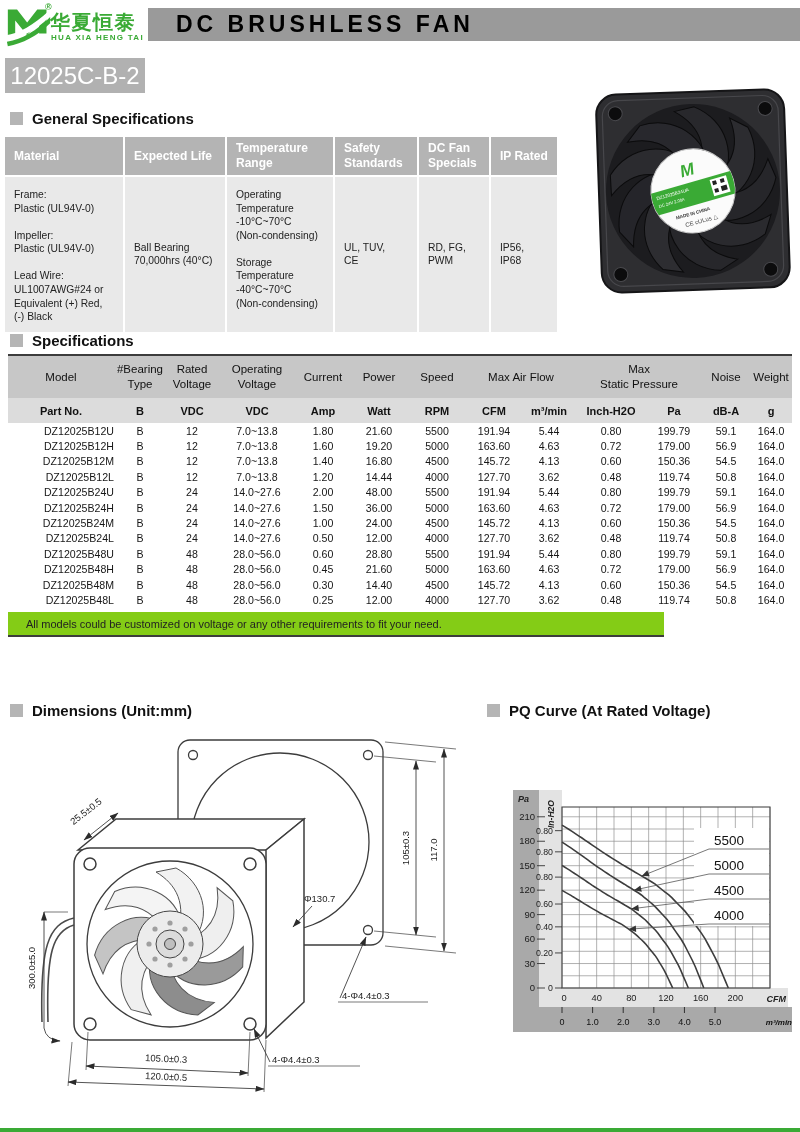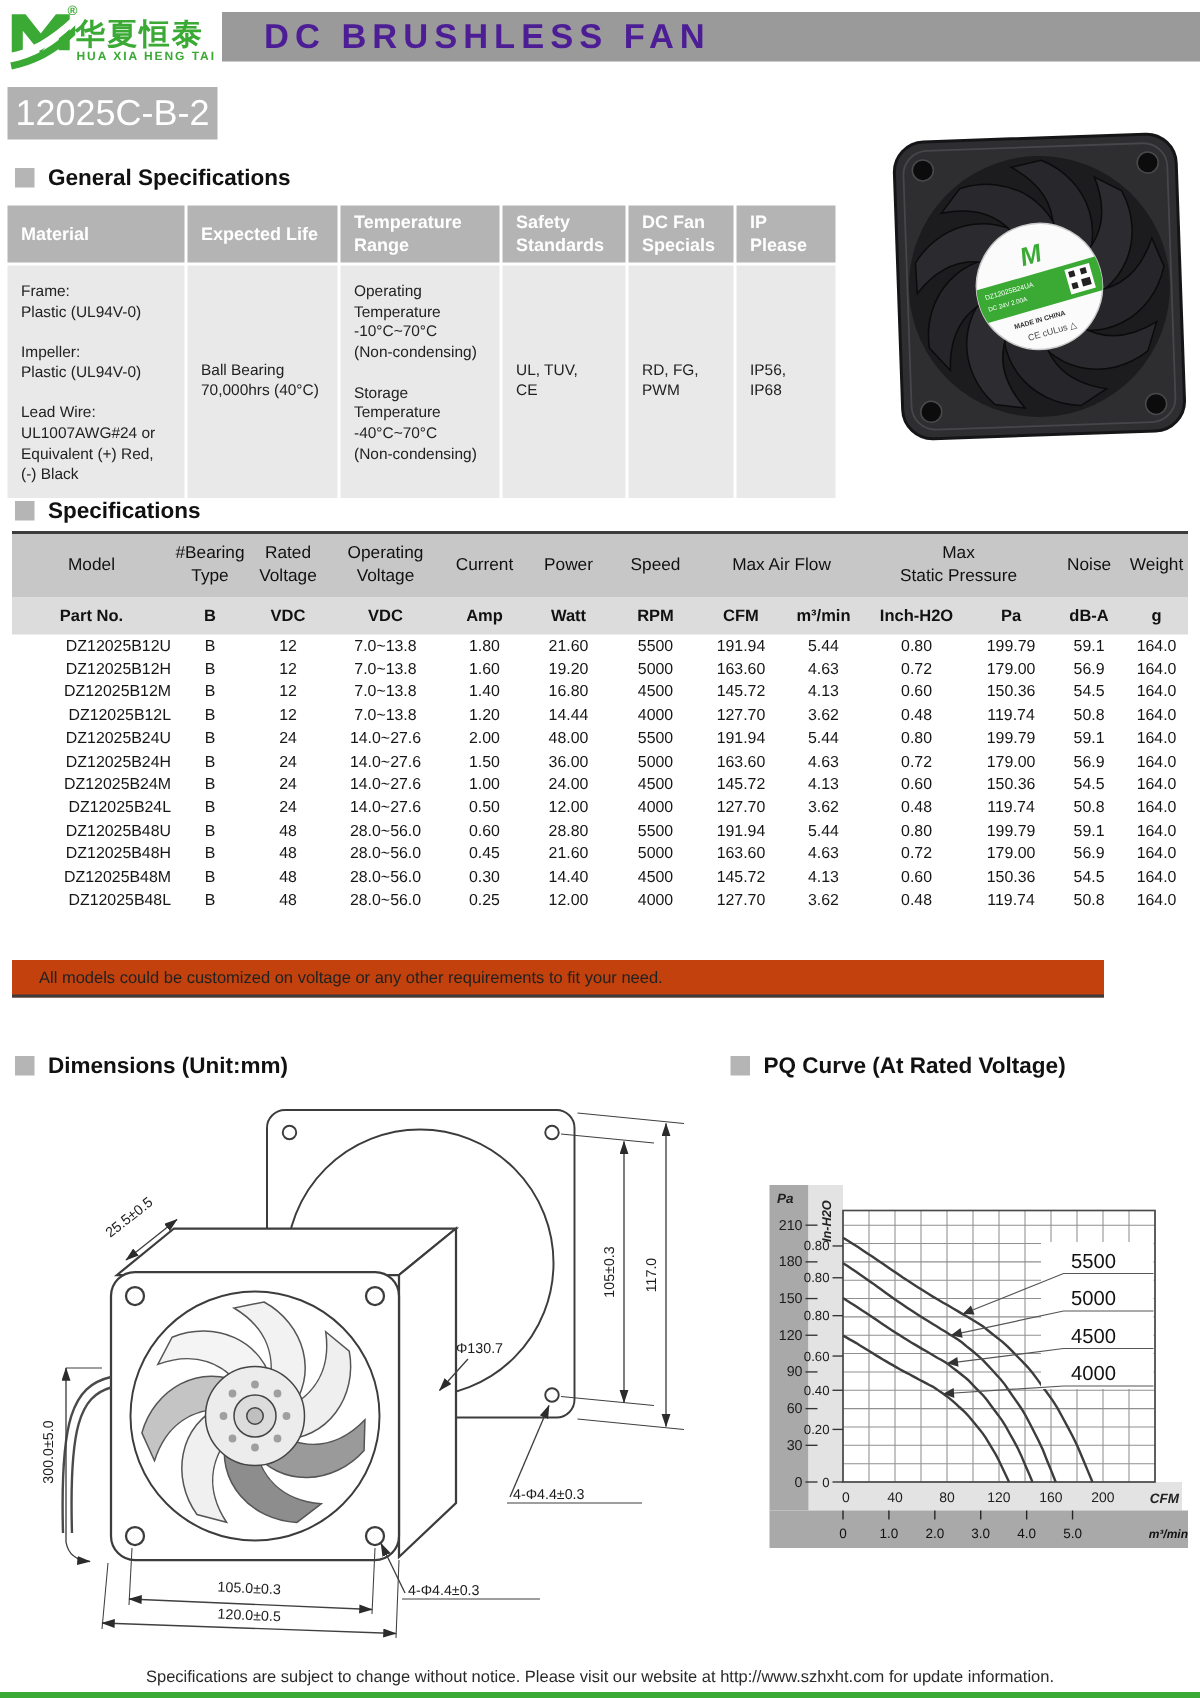--- a/index.html
+++ b/index.html
@@ -3,21 +3,21 @@
 <meta charset="utf-8">
 <style>
   html,body{margin:0;padding:0;background:#fff;}
   .page{position:relative;width:800px;height:1132px;background:#fff;overflow:hidden;
         font-family:"Liberation Sans","DejaVu Sans",sans-serif;color:#1c1c1c;}
   
   .logo-mark{position:absolute;left:6px;top:4px;}
   .logo-reg{position:absolute;left:45px;top:2px;font-size:9px;font-weight:bold;color:#3aaa35;}
   .logo-cn{position:absolute;left:50px;top:9px;font-size:20px;font-weight:bold;color:#3aaa35;letter-spacing:1.5px;}
   .logo-en{position:absolute;left:51px;top:33px;font-size:8px;font-weight:bold;color:#3aaa35;letter-spacing:1.3px;}
-  .banner{position:absolute;left:148px;top:8px;width:652px;height:33px;background:#9a9a9a;color:#4c1d95;
+  .banner{position:absolute;left:148px;top:8px;width:652px;height:33px;background:#9a9a9a;color:#000000;
           font-size:23px;font-weight:bold;letter-spacing:4px;line-height:33px;padding-left:28px;box-sizing:border-box;}
   .model-box{position:absolute;left:5px;top:58px;width:140px;height:35px;background:#b1b1b1;color:#fff;
              font-size:24px;text-align:center;line-height:35px;}
   .size-label{position:absolute;left:182px;top:58px;font-size:28px;color:#2e2e2e;line-height:35px;}
   
   .sec{position:absolute;display:flex;align-items:center;gap:9px;font-size:15px;font-weight:bold;color:#111;}
   .sec .sq{width:13px;height:13px;background:#b5b5b5;}
   #sec-general{left:10px;top:110px;}
   #sec-spec{left:10px;top:332px;}
   #sec-dim{left:10px;top:702px;}
@@ -31,21 +31,21 @@
   .gs-table td.top{vertical-align:top;padding-top:11px;}
   
   .spec-table{position:absolute;left:8px;top:354px;width:784px;border-collapse:collapse;table-layout:fixed;
               border-top:2px solid #3c3c3c;}
   .spec-table thead tr.main th{background:#c7c7c7;font-size:11.5px;font-weight:normal;white-space:pre-line;
               height:42px;line-height:1.3;color:#111;text-align:center;padding:0;}
   .spec-table thead tr.units th{background:#dcdcdc;font-size:11px;font-weight:bold;height:25px;color:#111;
               text-align:center;padding:0;}
   .spec-table td{font-size:10.6px;text-align:center;height:15.4px;padding:0;color:#161616;}
   .spec-table td.pn{text-align:right;padding-left:12px;}
-  .spec-note{position:absolute;left:8px;top:640px;width:728px;height:25px;background:#c2410c;
+  .spec-note{position:absolute;left:8px;top:612px;width:656px;height:25px;background:#84cc16;
              border-bottom:2px solid #3c3c3c;font-size:11px;line-height:25px;padding-left:18px;
              box-sizing:border-box;color:#222;}
   
   .dim-wrap{position:absolute;left:8px;top:722px;width:472px;height:375px;}
   .pq-wrap{position:absolute;left:488px;top:742px;width:312px;height:300px;}
   .fan-photo{position:absolute;left:585px;top:80px;width:215px;height:236px;}
   svg{display:block;}
   svg text{font-family:"Liberation Sans","DejaVu Sans",sans-serif;}
   .footer{position:absolute;left:0;top:1112px;width:100%;text-align:center;font-size:11px;color:#2a2a2a;}
   .bottom-bar{position:absolute;left:0;bottom:0;width:100%;height:4px;background:#3aaa35;}
@@ -96,21 +96,21 @@
     <tbody>
         <tr>
       <th>Material</th>
       <th>Expected Life</th>
       <th>Temperature
 Range</th>
       <th>Safety
 Standards</th>
       <th>DC Fan
 Specials</th>
-      <th>IP Please</th>
+      <th>IP Rated</th>
     </tr>
     <tr>
       <td class="top">Frame:
 Plastic (UL94V-0)
 
 Impeller:
 Plastic (UL94V-0)
 
 Lead Wire:
 UL1007AWG#24 or
@@ -611,15 +611,14 @@
         <text x="226" y="128" font-size="13.5" fill="#111">5000</text>
         <path d="M143.33333333333331,166.85523120608943 L221,157 L281,157" fill="none" stroke="#555" stroke-width="0.8"></path>
         <path d="M143.33333333333331,166.85523120608943 L151.0,169.2 L150.2,162.7 Z" fill="#333"></path>
         <text x="226" y="153" font-size="13.5" fill="#111">4500</text>
         <path d="M140.73333333333335,187.16876331668396 L221,182 L281,182" fill="none" stroke="#555" stroke-width="0.8"></path>
         <path d="M140.73333333333335,187.16876331668396 L148.2,190.0 L147.8,183.4 Z" fill="#333"></path>
         <text x="226" y="178" font-size="13.5" fill="#111">4000</text>
       </svg>
   </div>
 
-  <div class="footer">Specifications are subject to change without notice. Please visit our website at http://www.szhxht.com for update information.</div>
   <div class="bottom-bar"></div>
 </div>
 
 </body></html>

